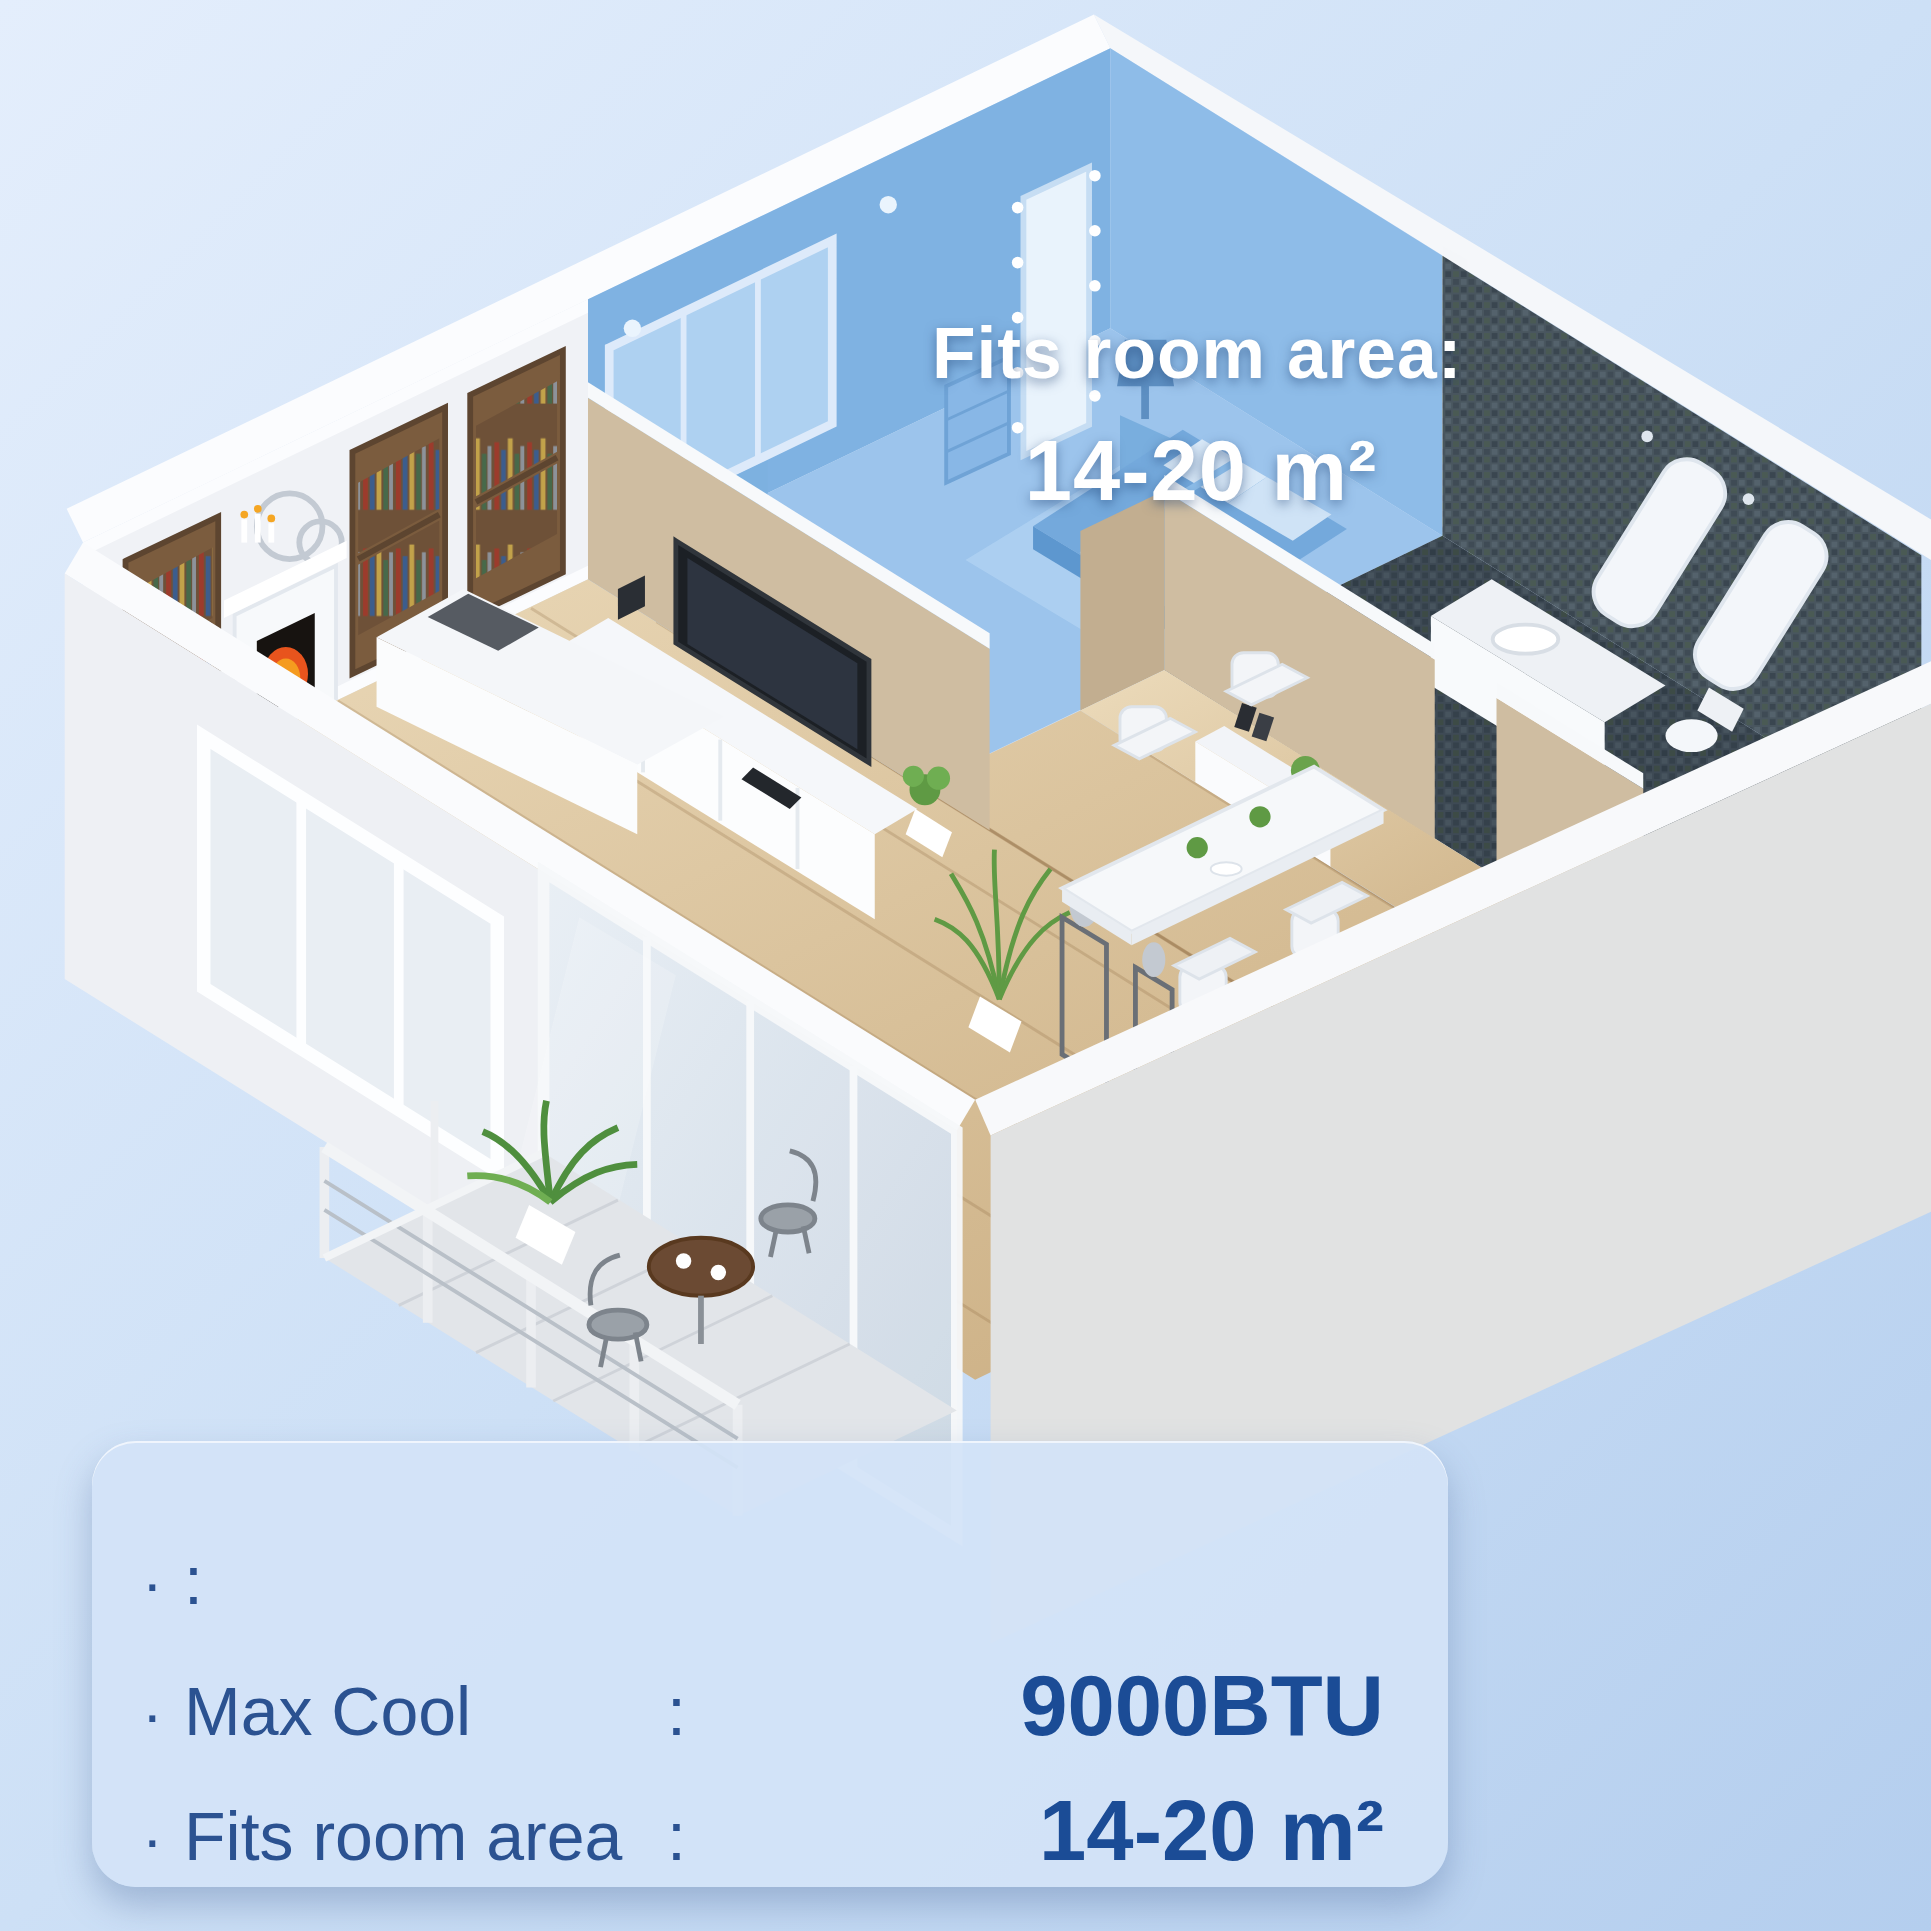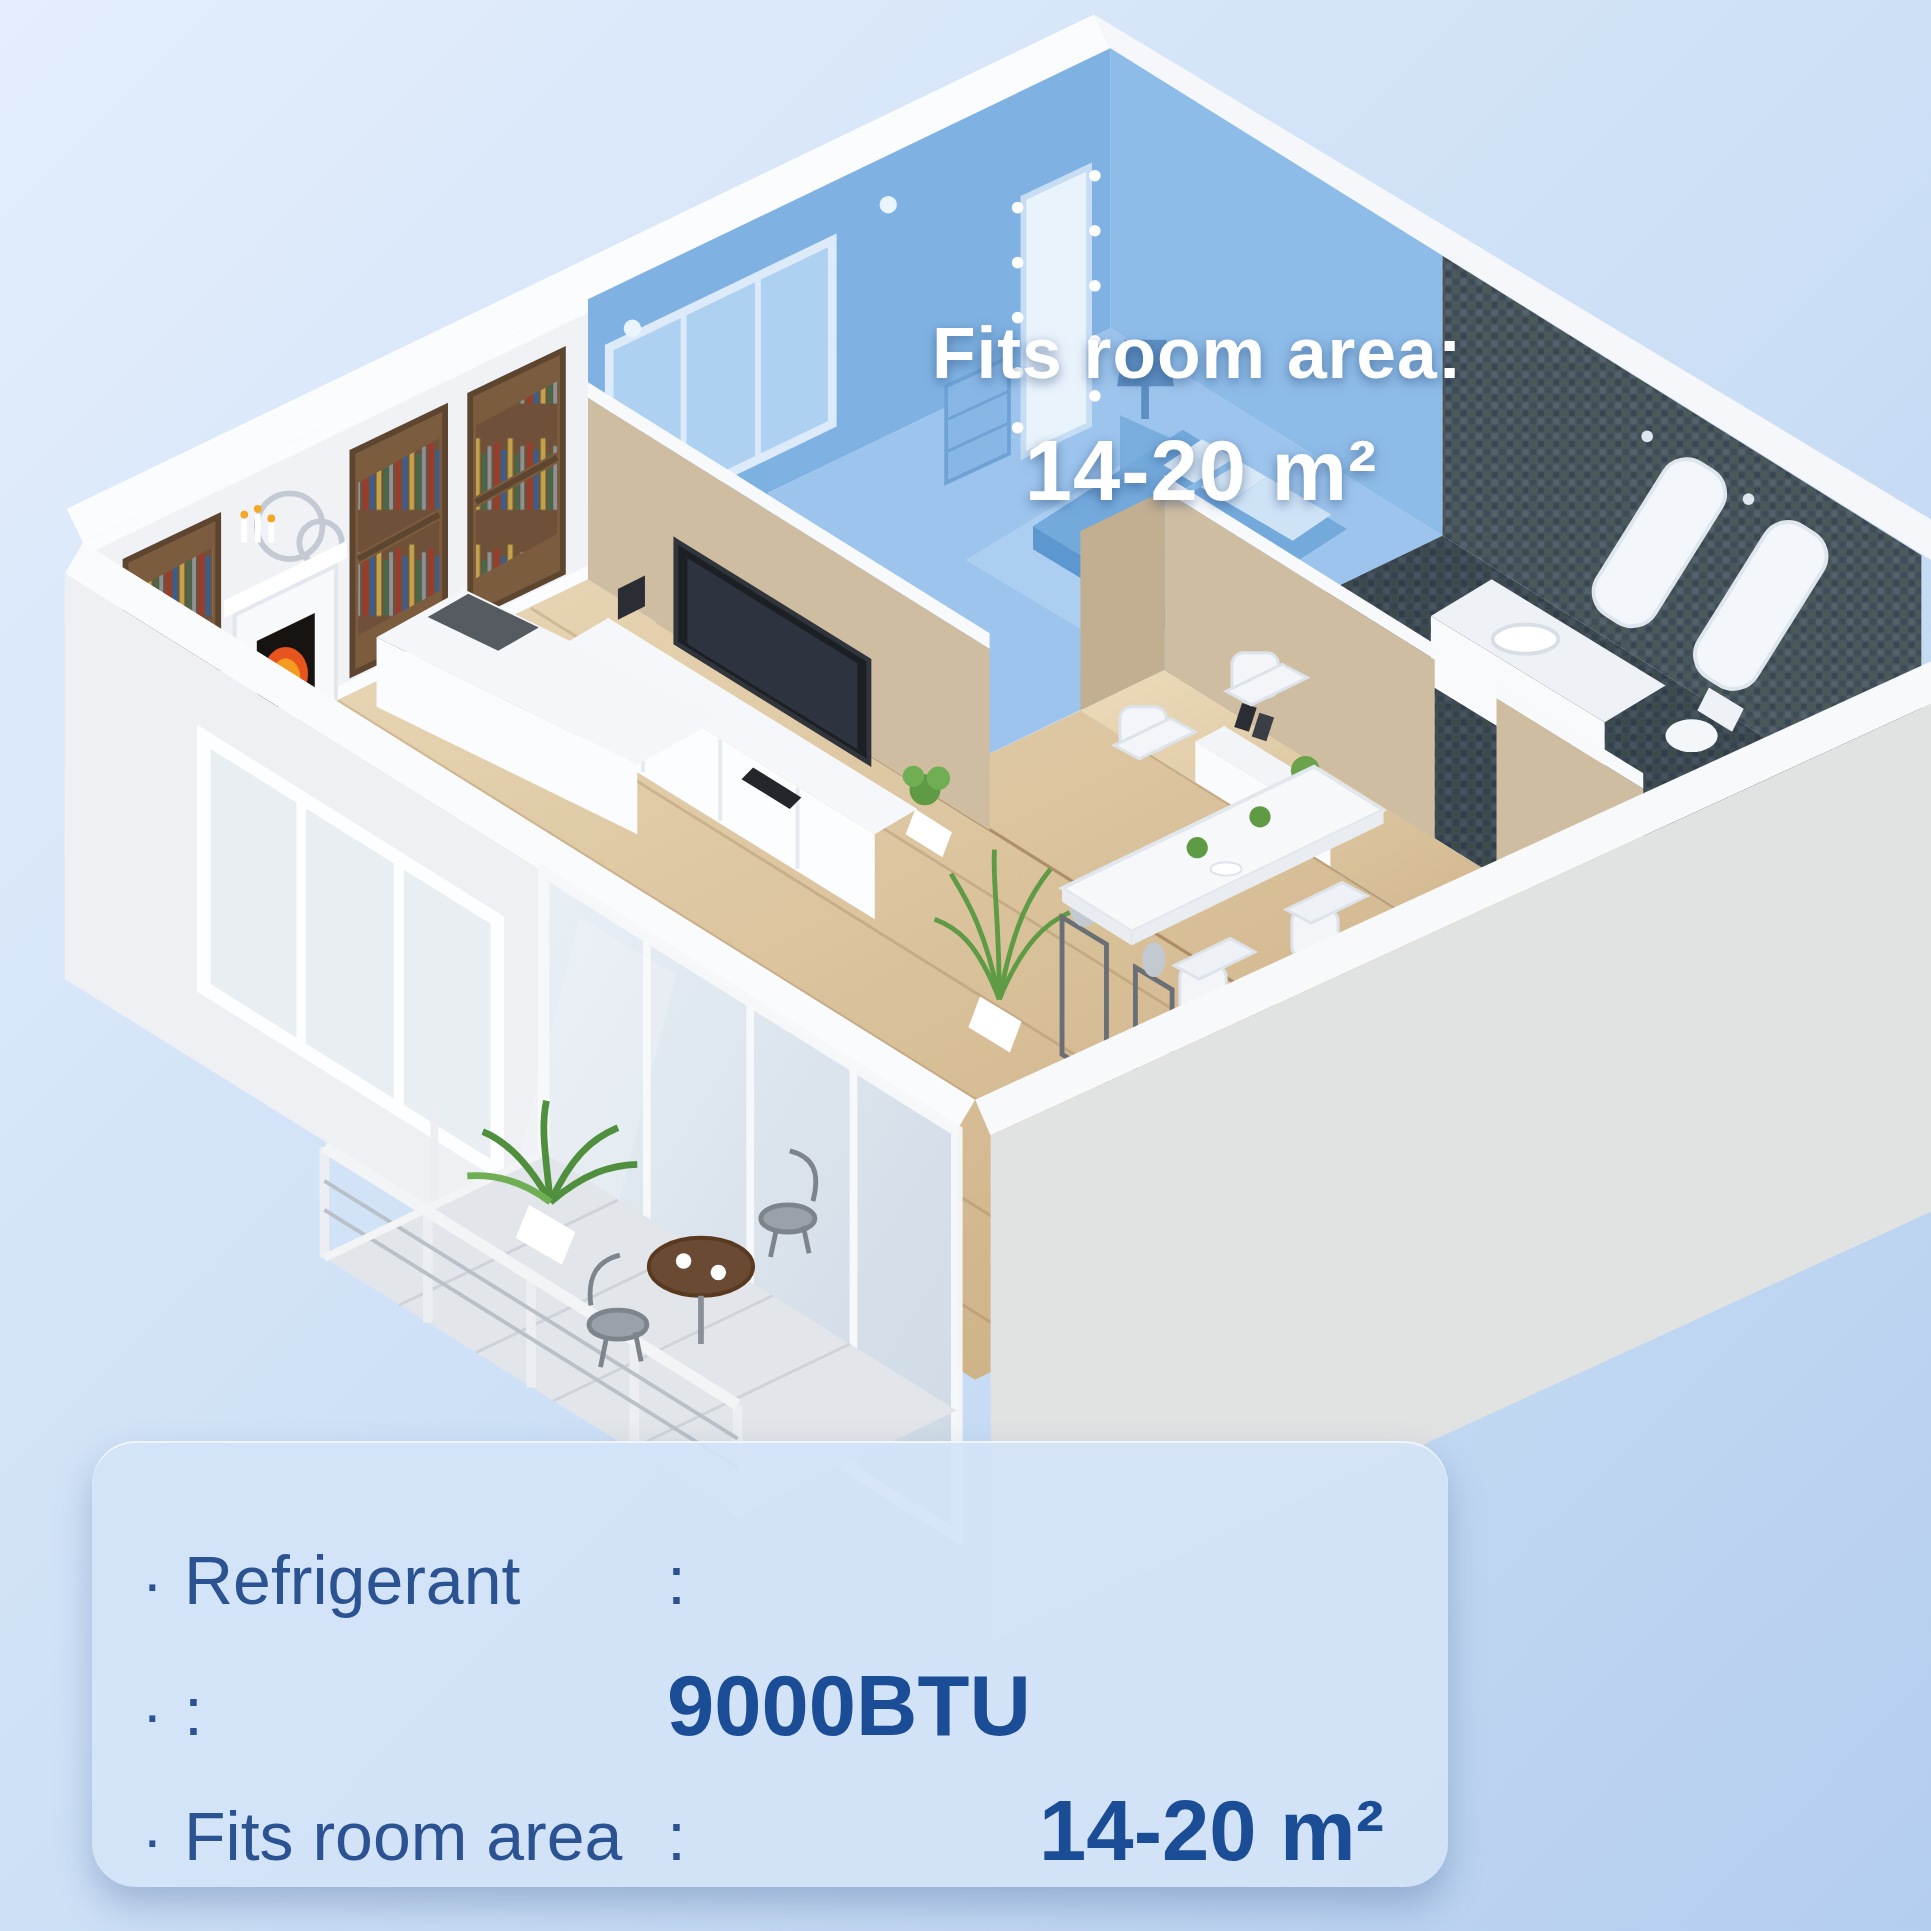--- a/index.html
+++ b/index.html
@@ -376,25 +376,25 @@
 
   <g>
     <text class="ov-title" x="1240" y="392">Fits room area:</text>
     <text class="ov-value" x="1244" y="518">14-20 m²</text>
   </g>
 </svg>
 
   <div class="spec-panel">
     <div class="spec-row">
       <span class="spec-bullet">·</span>
-      <span class="spec-label">Refrigerant</span>
       <span class="spec-colon">:</span>
     </div>
     <div class="spec-row">
       <span class="spec-bullet">·</span>
+      <span class="spec-label">Max Cool</span>
       <span class="spec-colon">:</span>
       <span class="spec-value">9000BTU</span>
     </div>
     <div class="spec-row">
       <span class="spec-bullet">·</span>
       <span class="spec-label">Fits room area</span>
       <span class="spec-colon">:</span>
       <span class="spec-value">14-20 m²</span>
     </div>
   </div>

